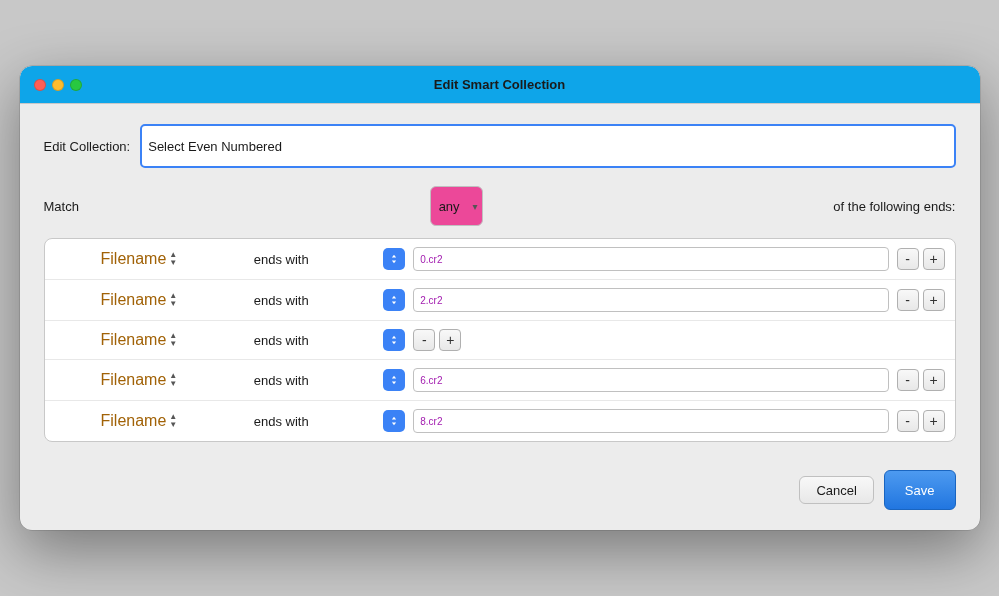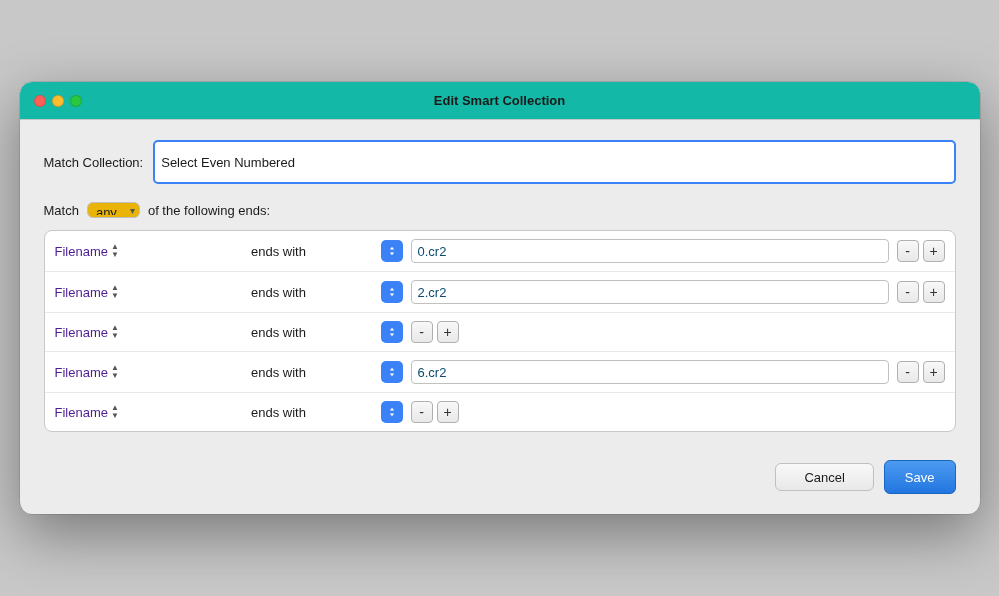--- a/index.html
+++ b/index.html
@@ -18,21 +18,21 @@
     .dialog {
       width: 960px;
       background: #ececec;
       border-radius: 12px;
       box-shadow: 0 20px 60px rgba(0,0,0,0.4), 0 0 0 0.5px rgba(0,0,0,0.2);
       overflow: hidden;
       padding-bottom: 20px;
     }
 
     .title-bar {
-      background: #14b8a6;
+      background: #0ea5e9;
       height: 38px;
       display: flex;
       align-items: center;
       justify-content: center;
       position: relative;
       border-bottom: 1px solid #c8c8c8;
       border-radius: 12px 12px 0 0;
     }
 
     .title-bar-title {
@@ -87,42 +87,43 @@
       background: white;
       outline: none;
       color: #1a1a1a;
     }
 
     .match-row {
       display: flex;
       align-items: center;
       gap: 8px;
       margin-bottom: 12px;
+      justify-content: space-between;
     }
 
     .match-label {
       font-size: 13px;
       color: #1a1a1a;
     }
 
     .match-select-wrapper {
       position: relative;
       display: inline-flex;
       align-items: center;
     }
 
     .match-select {
       appearance: none;
       -webkit-appearance: none;
-      background: #eab308;
+      background: #ec4899;
       border: 1px solid #c0c0c0;
       border-radius: 6px;
       padding: 2px 22px 2px 8px;
       font-size: 13px;
-      height: 16px;
+      height: 40px;
       color: #1a1a1a;
       cursor: pointer;
     }
 
     .match-select-arrow {
       position: absolute;
       right: 5px;
       pointer-events: none;
       color: #555;
       font-size: 10px;
@@ -149,22 +150,23 @@
     }
 
     .rule-field {
       display: flex;
       align-items: center;
       gap: 3px;
       min-width: 120px;
     }
 
     .rule-field-text {
-      font-size: 13px;
-      color: #4c1d95;
+      font-size: 16px;
+      color: #a16207;
+      margin-left: 46px;
     }
 
     .field-arrows {
       display: flex;
       flex-direction: column;
       gap: 0px;
       font-size: 8px;
       color: #555;
       line-height: 1;
     }
@@ -201,22 +203,22 @@
       width: 10px;
       height: 10px;
     }
 
     .rule-value-input {
       flex: 1;
       height: 24px;
       border: 1px solid #c0c0c0;
       border-radius: 4px;
       padding: 0 6px;
-      font-size: 13px;
-      color: #0c4a6e;
+      font-size: 10px;
+      color: #a21caf;
       background: white;
       outline: none;
     }
 
     .rule-actions {
       display: flex;
       gap: 4px;
       flex-shrink: 0;
     }
 
@@ -239,32 +241,32 @@
     .dialog-footer {
       display: flex;
       justify-content: flex-end;
       align-items: center;
       padding: 12px 24px 0 24px;
       gap: 10px;
     }
 
     .btn-cancel {
       height: 28px;
-      padding: 0 28px;
+      padding: 0 16px;
       border-radius: 6px;
       border: 1px solid #c0c0c0;
       background: linear-gradient(to bottom, #f8f8f8, #e8e8e8);
       font-size: 13px;
       cursor: pointer;
       color: #1a1a1a;
       margin-left: 8px;
     }
 
     .btn-save {
-      height: 34px;
+      height: 40px;
       padding: 0 20px;
       border-radius: 6px;
       border: 1px solid #1a65c0;
       background: linear-gradient(to bottom, #4d9af0, #2176e0);
       font-size: 13px;
       cursor: pointer;
       color: white;
       font-weight: 500;
       text-align: right;
     }
@@ -279,21 +281,21 @@
       <div class="tl tl-close"></div>
       <div class="tl tl-min"></div>
       <div class="tl tl-max"></div>
     </div>
     <span class="title-bar-title">Edit Smart Collection</span>
   </div>
 
   <div class="dialog-body">
 
     <div class="smart-collection-row">
-      <span class="smart-collection-label">Match Collection:</span>
+      <span class="smart-collection-label">Edit Collection:</span>
       <input class="smart-collection-input" type="text" value="Select Even Numbered" style="">
     </div>
 
     <div class="match-row">
       <span class="match-label">Match</span>
       <div class="match-select-wrapper">
         <select class="match-select">
           <option>any</option>
           <option>all</option>
         </select>
@@ -404,20 +406,21 @@
           </div>
         </div>
         <div class="rule-operator">
           <span class="operator-text">ends with</span>
           <button class="operator-select-btn">
             <svg viewBox="0 0 10 14" xmlns="http://www.w3.org/2000/svg">
                 <path d="M5 1 L2 5 L8 5 Z M5 13 L2 9 L8 9 Z"></path>
               </svg>
           </button>
         </div>
+        <input class="rule-value-input" type="text" value="8.cr2" style="">
         <div class="rule-actions">
           <button class="rule-btn">-</button>
           <button class="rule-btn">+</button>
         </div>
       </div>
 
     </div>
 
   </div>
 

